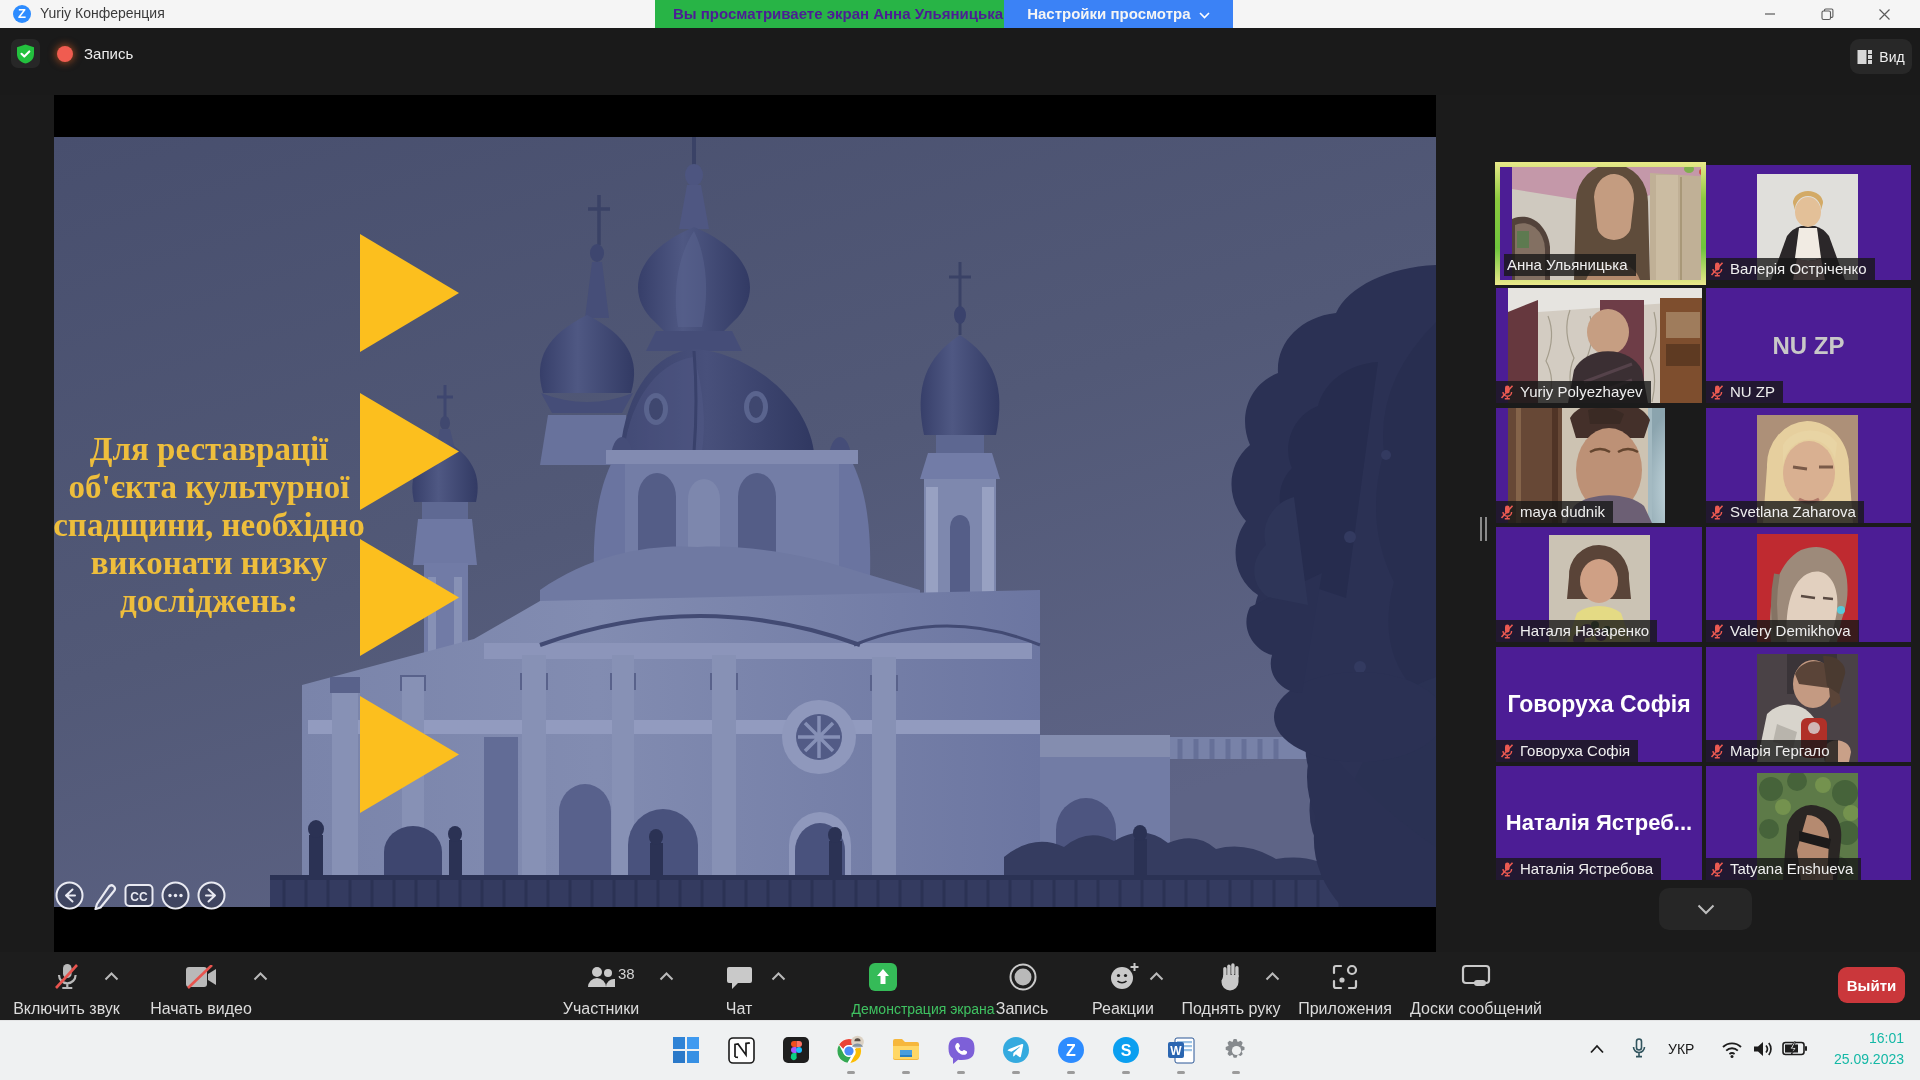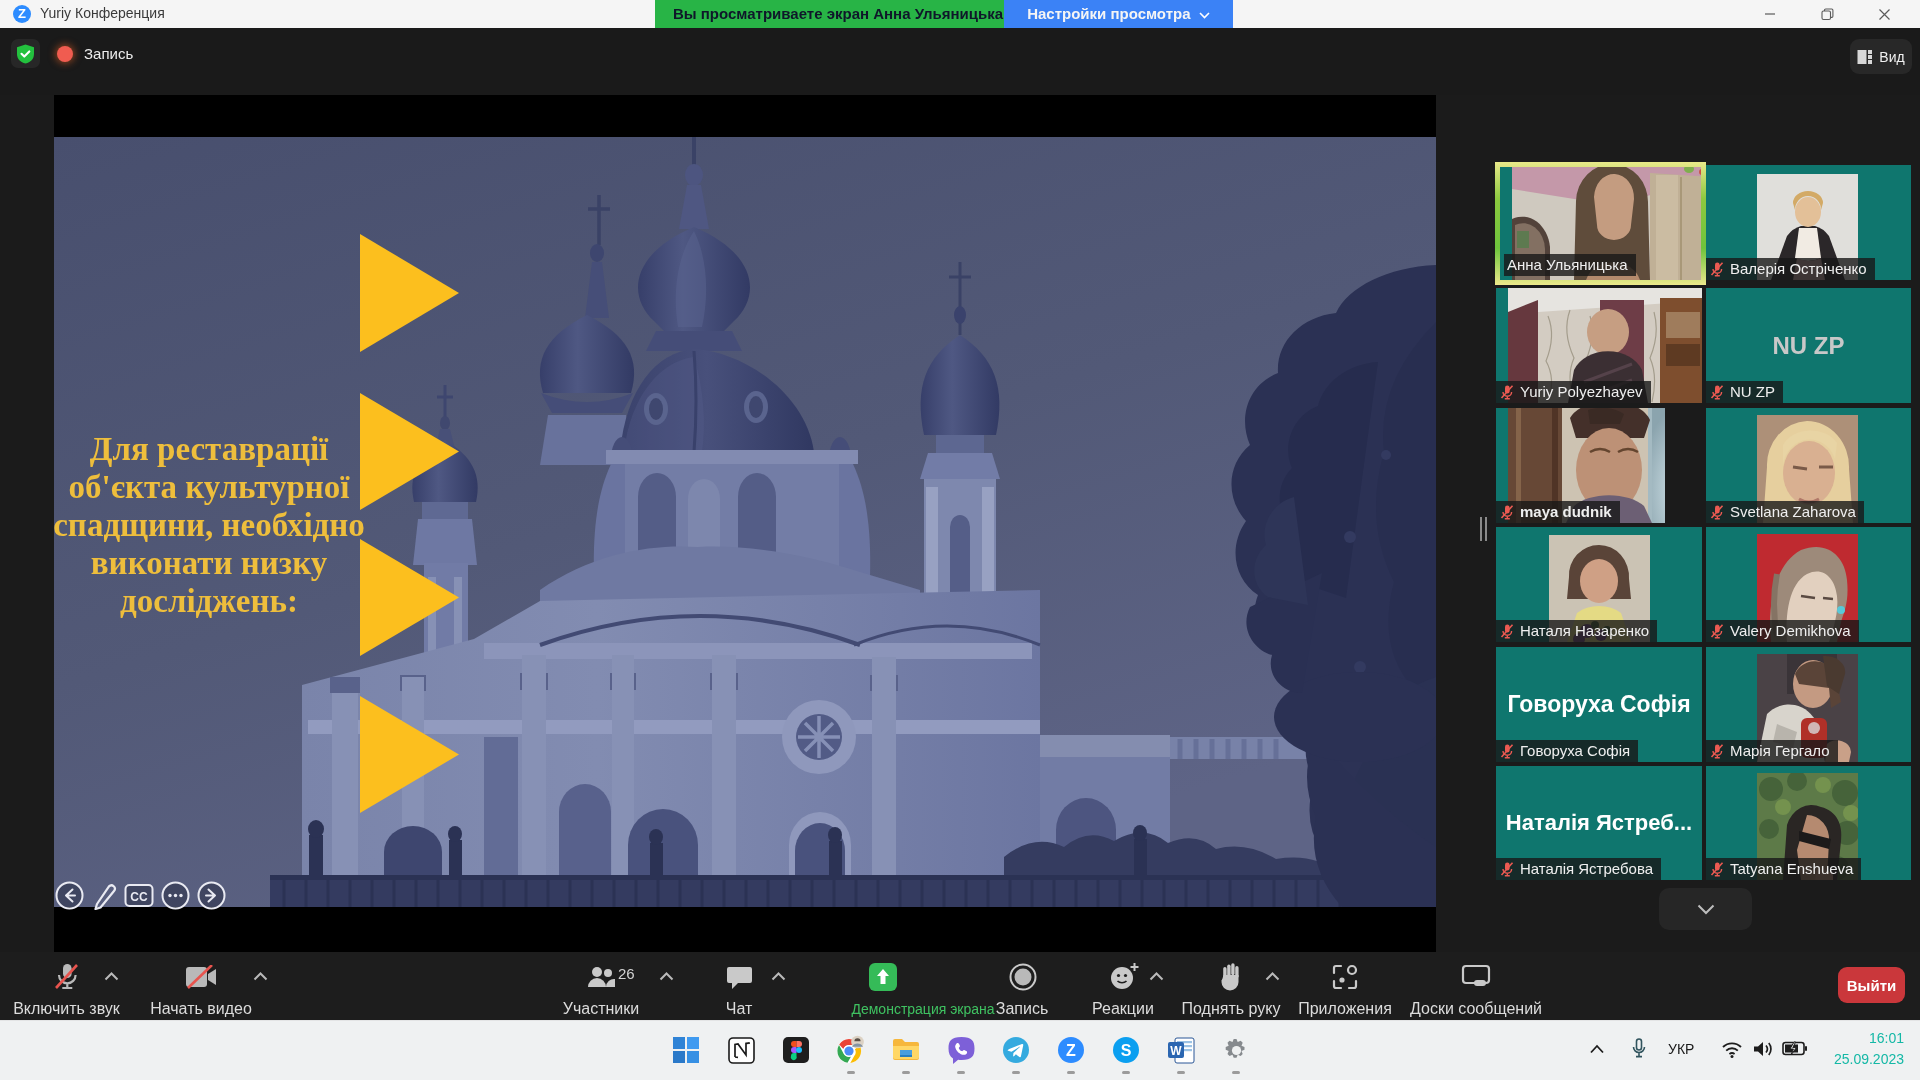--- a/index.html
+++ b/index.html
@@ -4,36 +4,36 @@
 <style>
 * { margin:0; padding:0; box-sizing:border-box; }
 html,body { width:1920px; height:1080px; overflow:hidden; background:#1b1b1b; font-family:"Liberation Sans", sans-serif; }
 .abs { position:absolute; }
 #stage { position:relative; width:1920px; height:1080px; background:#1b1b1b; }
 
 #titlebar { left:0; top:0; width:1920px; height:28px; background:#f5f5f5; }
 #titletext { left:40px; top:5px; font-size:14px; color:#3a3a3a; }
 #zlogo { left:13px; top:5px; width:18px; height:18px; border-radius:50%; background:#2d8cff; color:#fff; font-weight:bold; font-size:13px; text-align:center; line-height:18px; }
 #winbtns { left:1764px; top:0px; width:156px; height:28px; display:flex; align-items:center; justify-content:space-between; padding-right:29px; color:#5a5a5a; }
-#banner { left:655px; top:0; height:28px; background:#28b446; color:#0f172a; font-weight:bold; font-size:15px; line-height:28px; padding:0 18px; }
+#banner { left:655px; top:0; height:28px; background:#28b446; color:#4c1d95; font-weight:bold; font-size:15px; line-height:28px; padding:0 18px; }
 #viewset { left:1004px; top:0; width:229px; height:28px; background:#3b82f6; color:#f5f5f5; font-weight:bold; font-size:15px; line-height:28px; text-align:center; }
 
 #infobar { left:0; top:28px; width:1920px; height:67px; background:#1a1a1a; }
 #shieldbtn { left:11px; top:39px; width:29px; height:29px; background:#272727; border-radius:7px; }
 #recdot { left:57px; top:46px; width:16px; height:16px; border-radius:50%; background:#f05c50; box-shadow:0 0 7px 2px rgba(230,100,40,.5); }
 #reclabel { left:84px; top:45px; font-size:15px; color:#ededed; }
 #vidbtn { left:1850px; top:39px; width:62px; height:35px; background:#282828; border-radius:9px; color:#f0f0f0; font-size:14px; display:flex; align-items:center; justify-content:center; gap:6px; }
 
 #slide { left:54px; top:95px; width:1382px; height:857px; background:#000; }
 #photo { position:absolute; left:0; top:42px; width:1382px; height:770px; overflow:hidden; }
 #slidetext { position:absolute; left:-4px; top:335px; width:318px; text-align:center; font-family:"Liberation Serif", serif; font-weight:bold; font-size:33px; line-height:38px; color:#eebe3c; }
 
 #pctrl { position:absolute; left:1px; top:783px; height:34px; display:flex; align-items:center; gap:7px; }
 
-.tile { position:absolute; width:205px; height:115px; background:#0f766e; overflow:hidden;padding-left:12px; }
+.tile { position:absolute; width:205px; height:115px; background:#4c1d95; overflow:hidden;padding-left:12px; }
 .tname { position:absolute; left:0; bottom:0; display:flex; align-items:center; background:rgba(24,24,24,.8); color:#efefef; font-size:15px; padding:2px 8px 3px 3px; gap:5px; white-space:nowrap; }
 .ctext { position:absolute; left:0; top:0; width:100%; height:100%; display:flex; align-items:center; justify-content:center; color:#fff; font-weight:bold; font-size:25px; white-space:nowrap; }
 
 #toolbar { left:0; top:952px; width:1920px; height:68px; background:#1d1d1d; }
 .titem { position:absolute; text-align:center; color:#dcdcdc; font-size:16px; }
 #leave { position:absolute; left:1838px; top:15px; width:67px; height:36px; background:#ca373b; border-radius:9px; color:#fff; font-weight:bold; font-size:15px; display:flex; align-items:center; justify-content:center; }
 
 #taskbar { left:0; top:1020px; width:1920px; height:60px; background:#eff1f2; border-top:1px solid #e3e4e5; }
 .tbi { position:absolute; top:1032px; width:36px; height:36px; display:flex; align-items:center; justify-content:center; }
 .ind { position:absolute; top:1071px; width:8px; height:3px; border-radius:2px; background:#9b9b9b; }
@@ -359,21 +359,21 @@
     <div class="ctext" style="color:#c8c8c8;font-size:24px;">NU ZP</div>
     <div class="tname">
       <svg width="16" height="16" viewBox="0 0 16 16">
             <rect x="6" y="1.5" width="4.6" height="8" rx="2.3" fill="#ea5a52"></rect>
             <path d="M4 8 a4.3 4.3 0 0 0 8.6 0 M8.3 12.5 v2 M5.8 14.7 h5" fill="none" stroke="#ea5a52" stroke-width="1.4"></path>
             <path d="M2.5 14 L13.5 1.8" stroke="#ea5a52" stroke-width="1.6"></path>
           </svg>
       NU ZP</div>
   </div>
 
-  <div class="tile" style="left:1496px;top:408px;width:169px;font-weight:bold;">
+  <div class="tile" style="left:1496px;top:408px;width:169px;">
     <svg width="206" height="115" viewBox="0 0 206 115">
       <rect width="206" height="115" fill="#cdc3b2"></rect>
       <path d="M0 0 h54 v115 h-54z" fill="#674836"></path>
       <path d="M8 0 h5 v115 h-5z" fill="#85644a"></path>
       <path d="M44 0 h6 v115 h-6z" fill="#503426"></path>
       <path d="M140 0 h66 v115 h-66z" fill="#a4bac2"></path>
       <radialGradient id="glassg" cx="0.55" cy="0.72" r="0.75">
             <stop offset="0" stop-color="#ddedf2"></stop>
             <stop offset="1" stop-color="#8ba4ae"></stop>
           </radialGradient>
@@ -560,21 +560,21 @@
         <path d="M1.5 7.5 L7.5 1.5 L13.5 7.5" fill="none" stroke="#b9b9b9" stroke-width="2"></path>
       </svg>
     <div class="titem" style="left:145px;top:48px;width:112px;">Начать видео</div>
 
     <svg class="abs" style="left:586px;top:12px" width="30" height="28" viewBox="0 0 30 28">
         <circle cx="11" cy="8" r="5" fill="#c9c9c9"></circle>
         <path d="M2 23 a9 9 0 0 1 18 0z" fill="#c9c9c9"></path>
         <circle cx="22" cy="9" r="4" fill="#c9c9c9"></circle>
         <path d="M20 23 a8 8 0 0 1 9-8 l0 8z" fill="#c9c9c9"></path>
       </svg>
-    <div class="titem" style="left:618px;top:13px;font-size:15px;color:#d2d2d2;">26</div>
+    <div class="titem" style="left:618px;top:13px;font-size:15px;color:#d2d2d2;">38</div>
     <svg class="abs" style="left:659px;top:20px" width="15" height="9" viewBox="0 0 15 9">
         <path d="M1.5 7.5 L7.5 1.5 L13.5 7.5" fill="none" stroke="#b9b9b9" stroke-width="2"></path>
       </svg>
     <div class="titem" style="left:551px;top:48px;width:100px;">Участники</div>
 
     <svg class="abs" style="left:726px;top:13px" width="27" height="26" viewBox="0 0 27 26">
         <path d="M3 2 h21 a2 2 0 0 1 2 2 v12 a2 2 0 0 1-2 2 h-12 l-6 6 v-6 h-3 a2 2 0 0 1-2-2 v-12 a2 2 0 0 1 2-2z" fill="#c9c9c9"></path>
       </svg>
     <svg class="abs" style="left:771px;top:20px" width="15" height="9" viewBox="0 0 15 9">
         <path d="M1.5 7.5 L7.5 1.5 L13.5 7.5" fill="none" stroke="#b9b9b9" stroke-width="2"></path>

